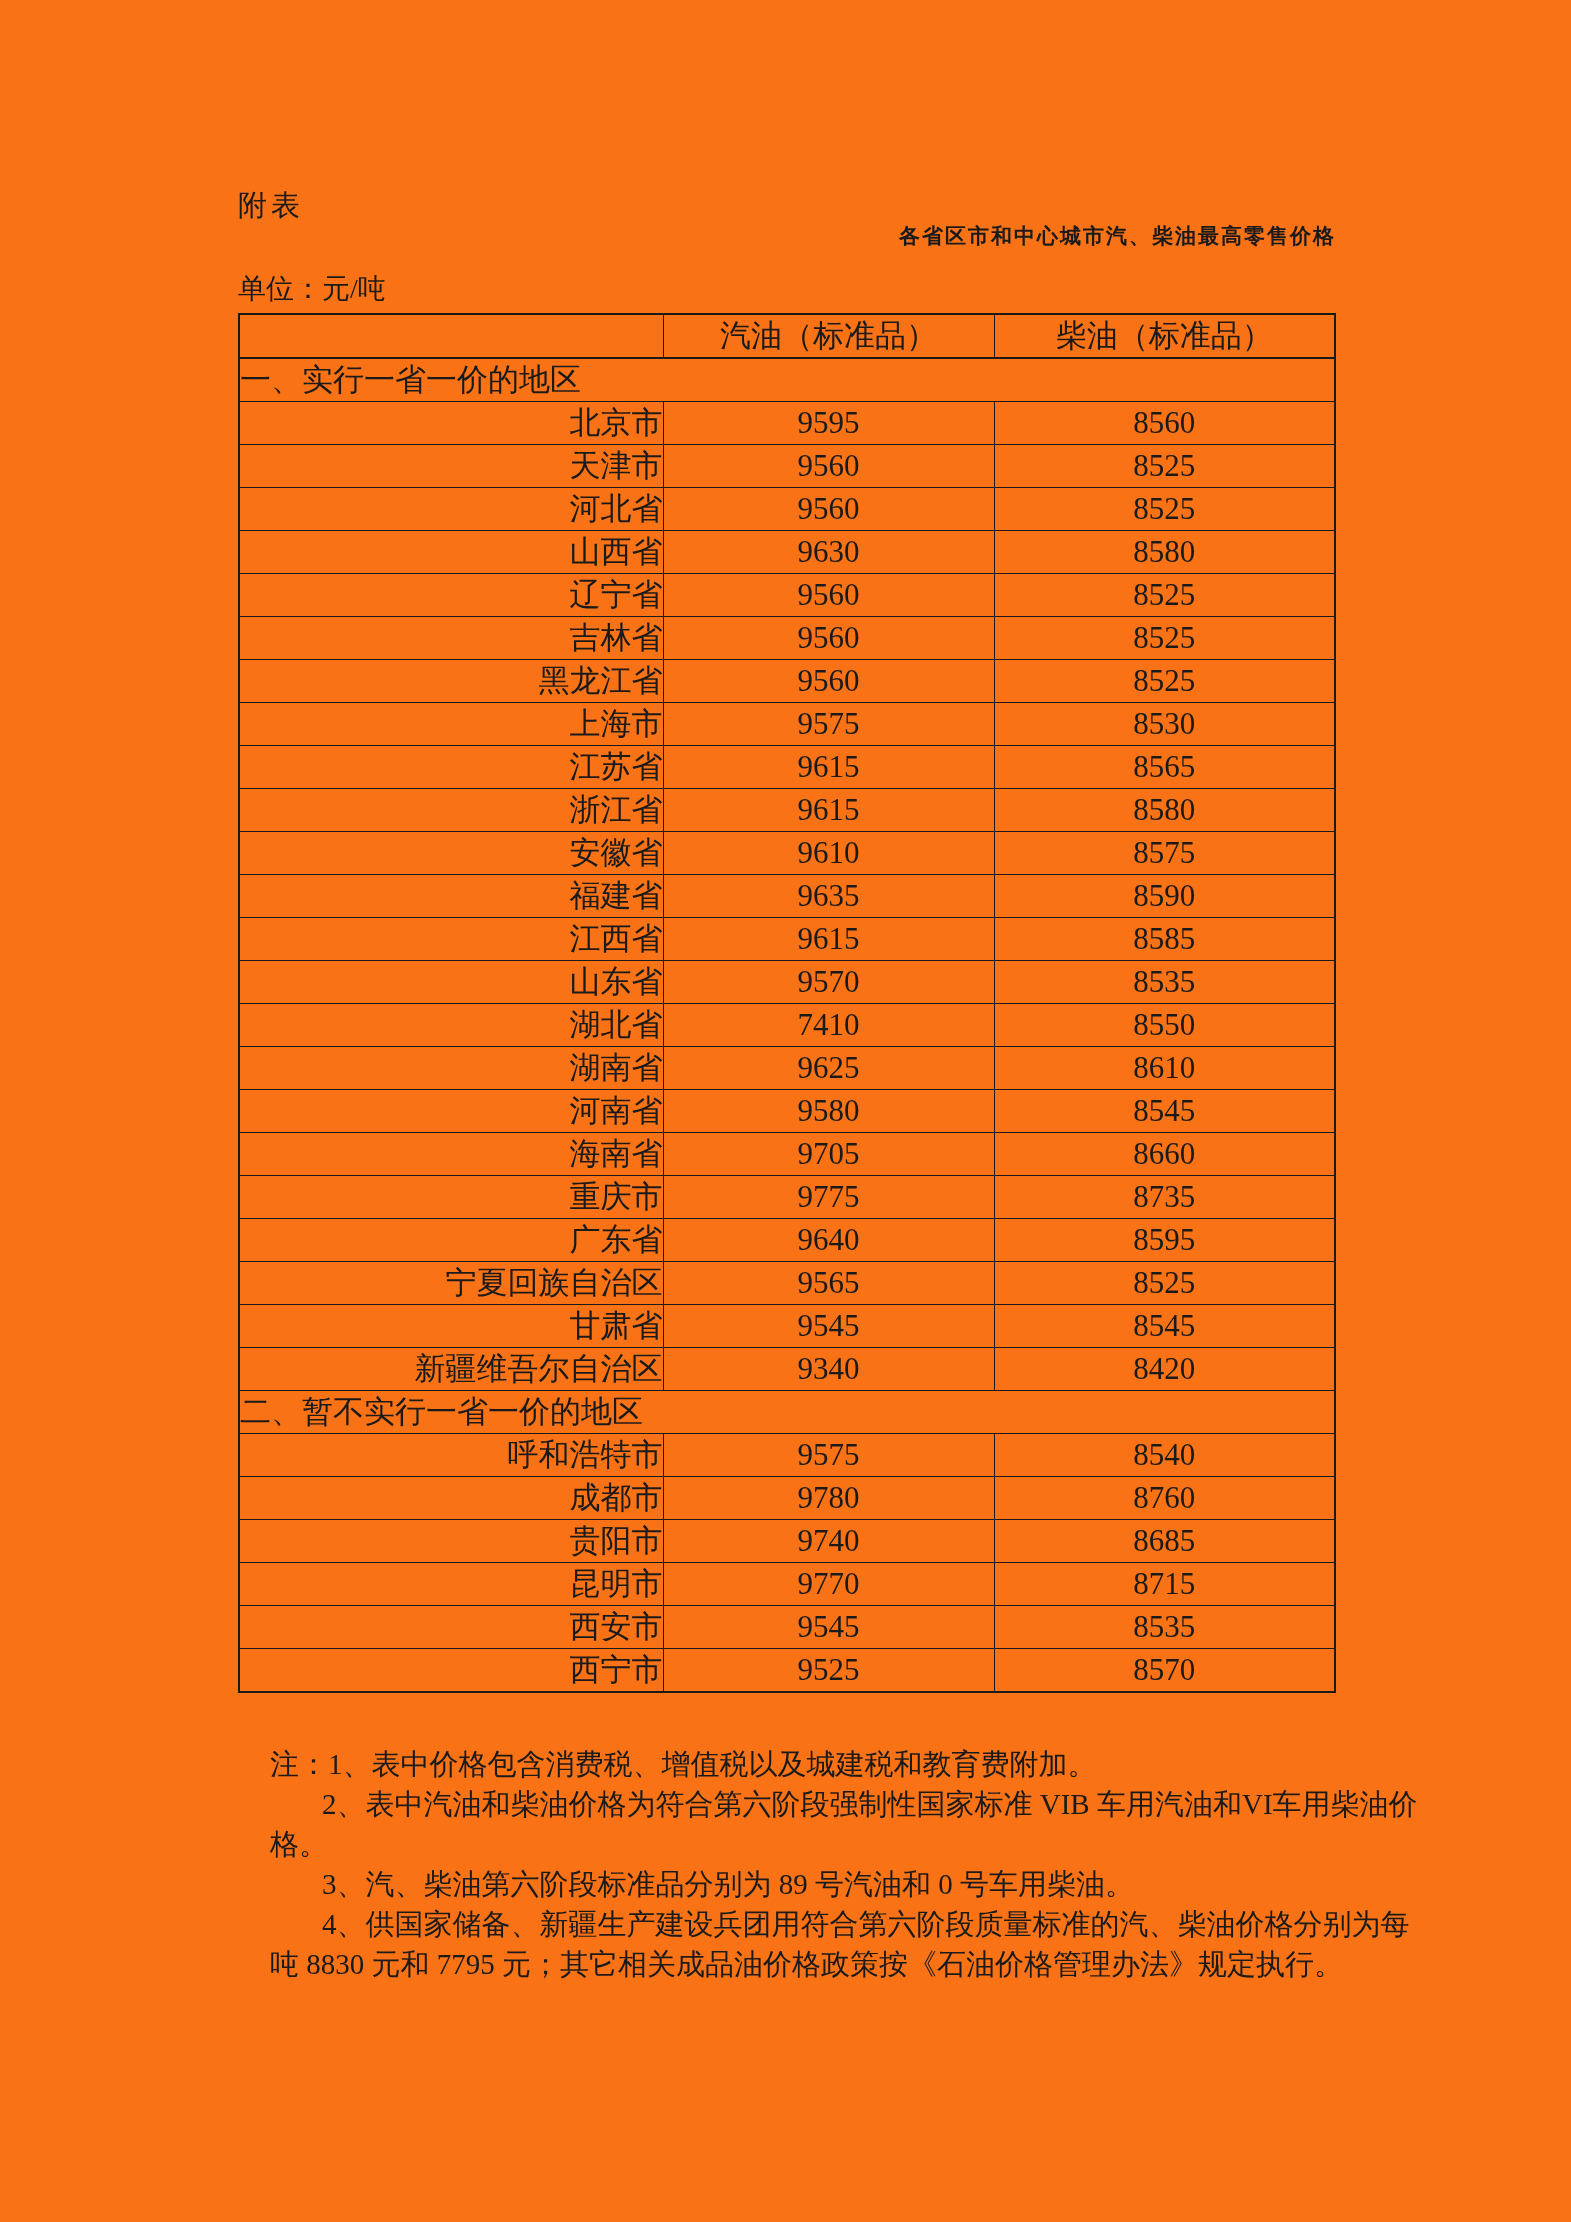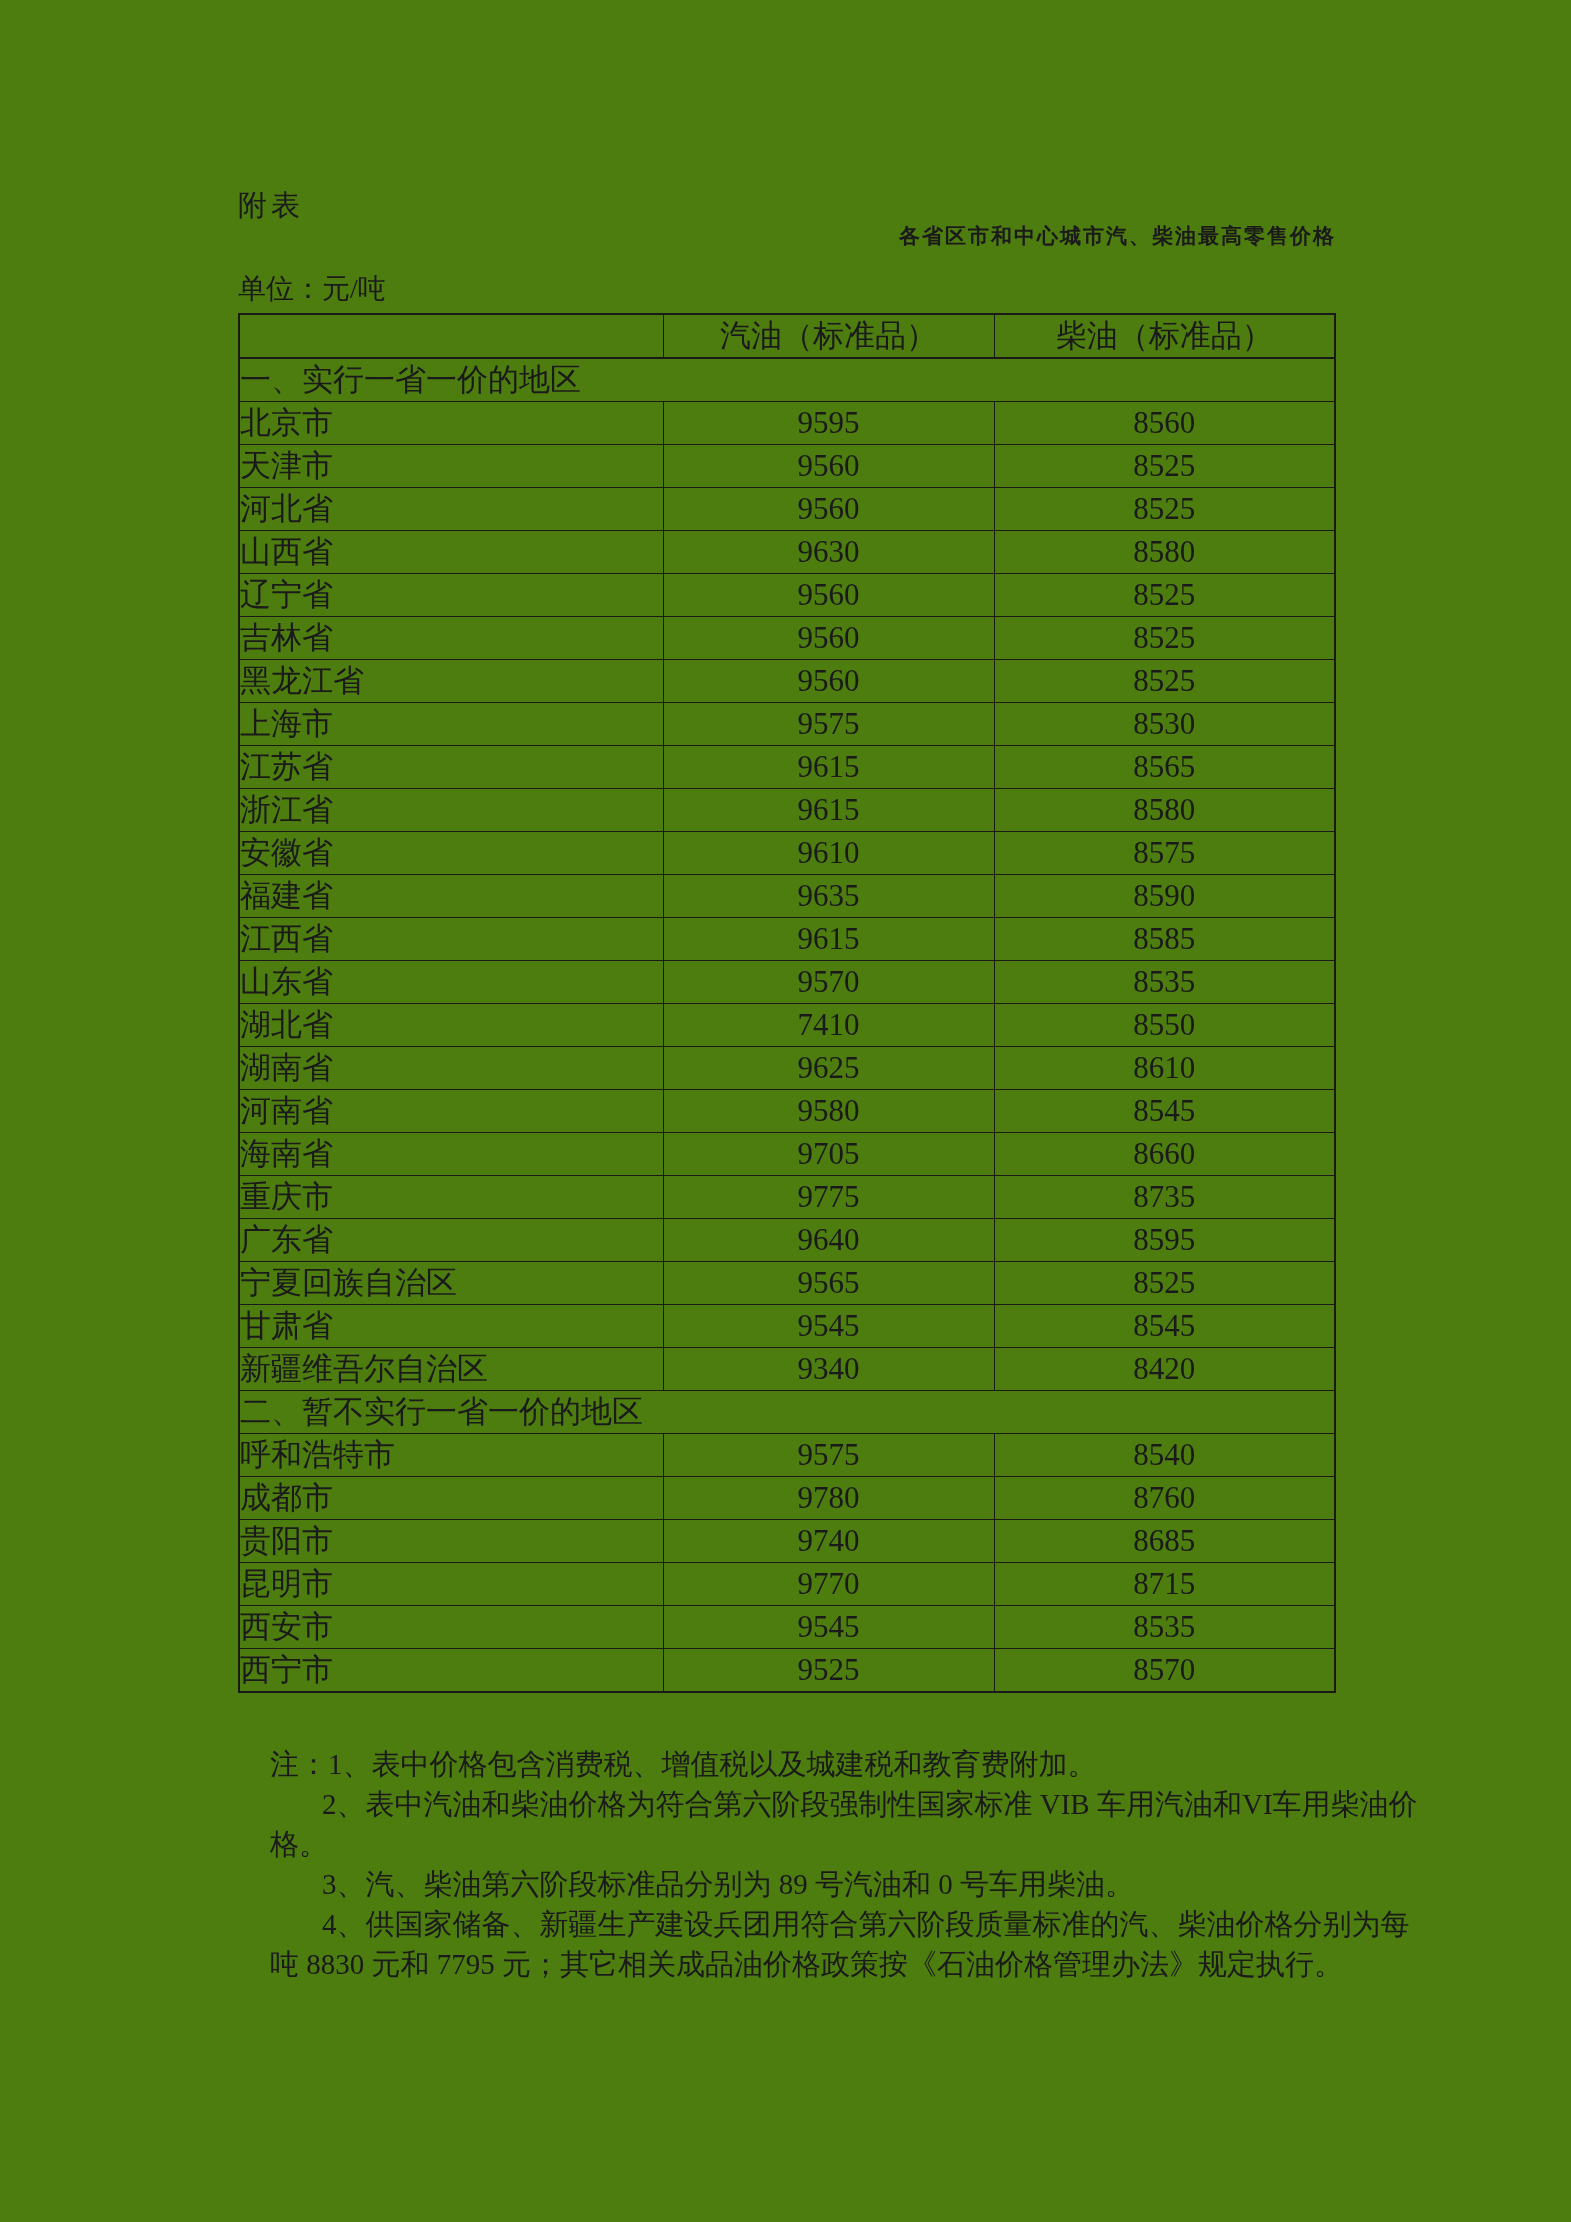--- a/index.html
+++ b/index.html
@@ -4,21 +4,21 @@
 <style>
   html,body{margin:0;padding:0;}
   body{
     width:1571px;height:2222px;
     background:#ffffff;
     font-family:"Liberation Serif","DejaVu Serif",serif;
     color:#1a1a1a;
     position:relative;
     -webkit-font-smoothing:antialiased;
   }
-  .page{position:absolute;inset:0;background:#4d7c0f;}
+  .page{position:absolute;inset:0;background:#f97316;}
   .annex{
     position:absolute;left:238px;top:186px;
     font-size:29px;letter-spacing:4px;
   }
   .doc-title{
     position:absolute;left:238px;top:222px;width:1098px;
     text-align:right;font-size:21px;font-weight:bold;letter-spacing:2px;
   }
   .unit{
     position:absolute;left:238px;top:270px;width:1096px;
@@ -31,21 +31,21 @@
   }
   table.price-table td{
     border:1px solid #1a1a1a;
     padding:0;box-sizing:border-box;
     overflow:hidden;white-space:nowrap;
   }
   table.price-table{border:2px solid #1a1a1a;}
   tr.head-row td{height:37px;text-align:center;border-bottom-width:2px;}
   tr.section-row td{height:40px;text-align:left;}
   tr.data-row td{height:43px;}
-  td.region{text-align:left;padding-left:38px;margin-left:20px;}
+  td.region{text-align:right;padding-left:38px;margin-left:20px;}
   td.num{text-align:center;}
   .notes{
     position:absolute;left:238px;top:1744px;width:1190px;
     font-size:29px;line-height:40px;
   }
   .note-line{white-space:nowrap;margin-left:32px;}
   .note-line.indent{padding-left:52px;}
 </style>
 </head>
 <body>

